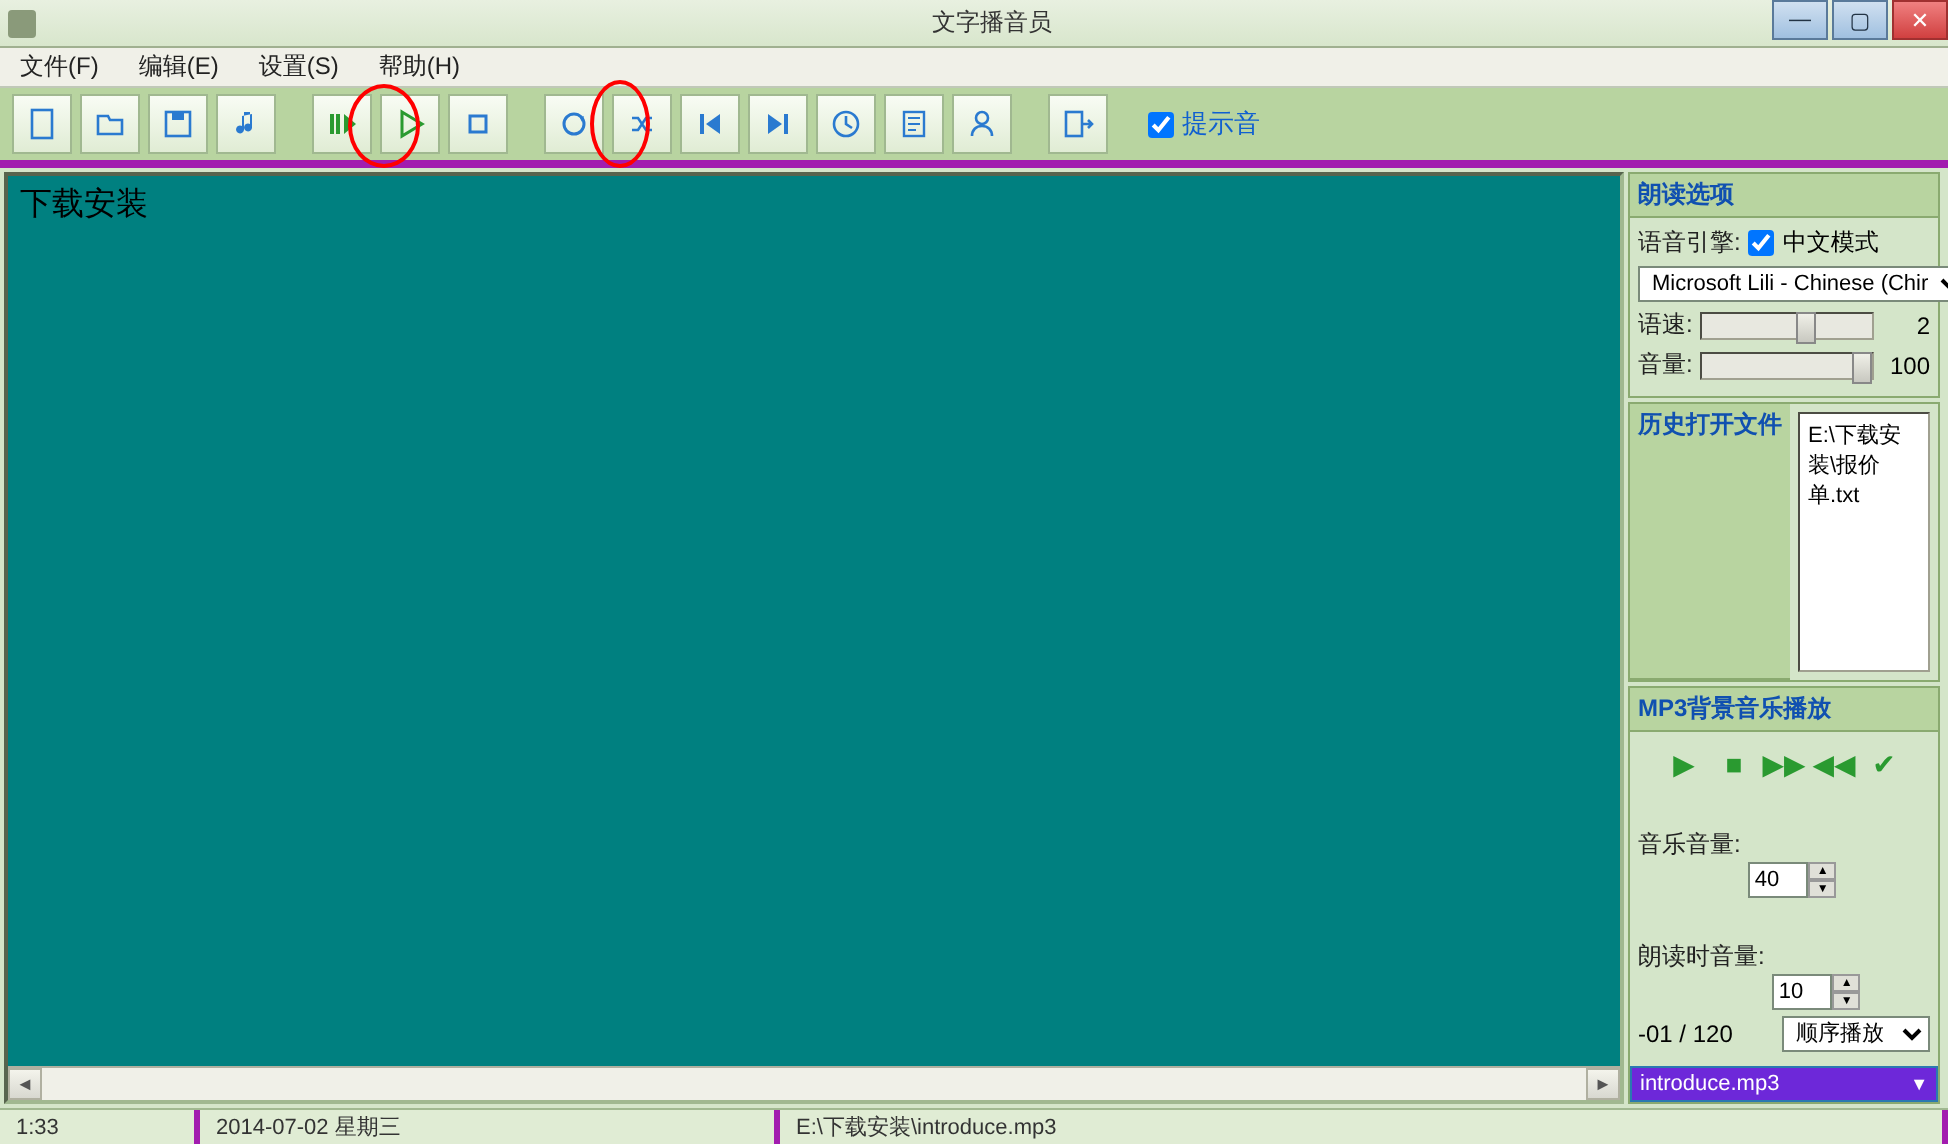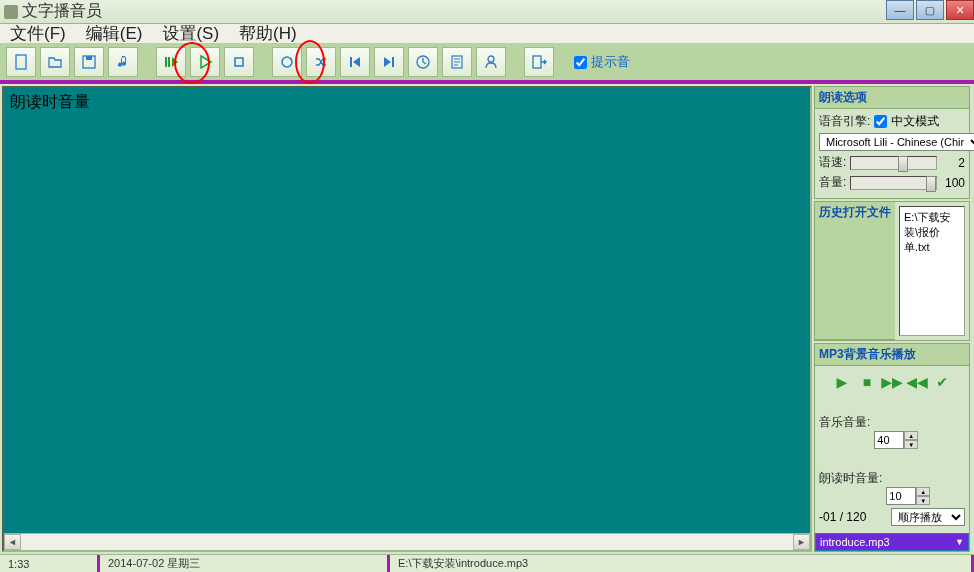--- a/index.html
+++ b/index.html
@@ -1,27 +1,27 @@
 <!DOCTYPE html>
 <html><head>
 <meta charset="utf-8">
 <style>
 * { box-sizing: border-box; margin: 0; padding: 0; font-family: "Microsoft YaHei", SimSun, Arial, sans-serif; }
 body { width: 974px; height: 572px; background: #d4e5c9; overflow: hidden; position: relative; }
 
 
 .titlebar { height: 24px; background: linear-gradient(#e8f0e0, #d8e6cc); border-bottom: 1px solid #a0b090; display: flex; align-items: center; padding: 0 4px; position: relative; }
 .titlebar .app-icon { width: 14px; height: 14px; background: #8a9a7a; border-radius: 2px; margin-right: 4px; }
-.titlebar .title { font-size: 16px; color: #333; flex: 1; }
+.titlebar .title { font-size: 12px; color: #333; flex: 1; text-align: center; }
 .win-controls { display: flex; gap: 2px; position: absolute; right: 0; top: 0; }
 .win-btn { width: 28px; height: 20px; border: 1px solid #5a7a9a; background: linear-gradient(#d0e0f0,#a0c0e0); display: flex; align-items: center; justify-content: center; font-size: 11px; color: #234; cursor: pointer; }
 .win-btn.close { background: linear-gradient(#f08080,#d04040); color: #fff; border-color: #a03030; }
 
 
-.menubar { height: 20px; background: #f0f0e8; border-bottom: 1px solid #c0c8b8; display: flex; align-items: center; padding: 0 4px; gap: 8px; font-size: 17px; }
+.menubar { height: 20px; background: #f0f0e8; border-bottom: 1px solid #c0c8b8; display: flex; align-items: center; padding: 0 4px; gap: 8px; font-size: 12px; }
 .menu-item { padding: 2px 6px; cursor: pointer; color: #222; }
 
 
 .toolbar { height: 40px; background: #b8d4a0; border-bottom: 4px solid #a21caf; display: flex; align-items: center; padding: 0 6px; gap: 4px; }
 .tb-btn { width: 30px; height: 30px; background: linear-gradient(#f8fcf4,#e0ecd4); border: 1px solid #a0b890; display: flex; align-items: center; justify-content: center; cursor: pointer; color: #2a7ad0; }
 .tb-sep { width: 10px; }
 .tb-check { display: flex; align-items: center; gap: 4px; font-size: 13px; color: #1060d0; margin-left: 16px; }
 .tb-check input { width: 13px; height: 13px; }
 
 
@@ -179,21 +179,21 @@
     <input type="checkbox" checked="" style="">
     <span>提示音</span>
   </div>
 </div>
 
 <div class="circle" style="left:174px; top:42px; width:36px; height:42px;"></div>
 <div class="circle" style="left:295px; top:40px; width:30px; height:44px;"></div>
 
 <div class="main">
   <div class="editor-wrap">
-    <div class="editor"><span>朗读时音量</span></div>
+    <div class="editor"><span>下载安装</span></div>
     <div class="hscroll">
       <div class="sbtn">◄</div>
       <div class="track"></div>
       <div class="sbtn">►</div>
     </div>
   </div>
 
   <div class="sidepanel">
 
     <div class="panel">

